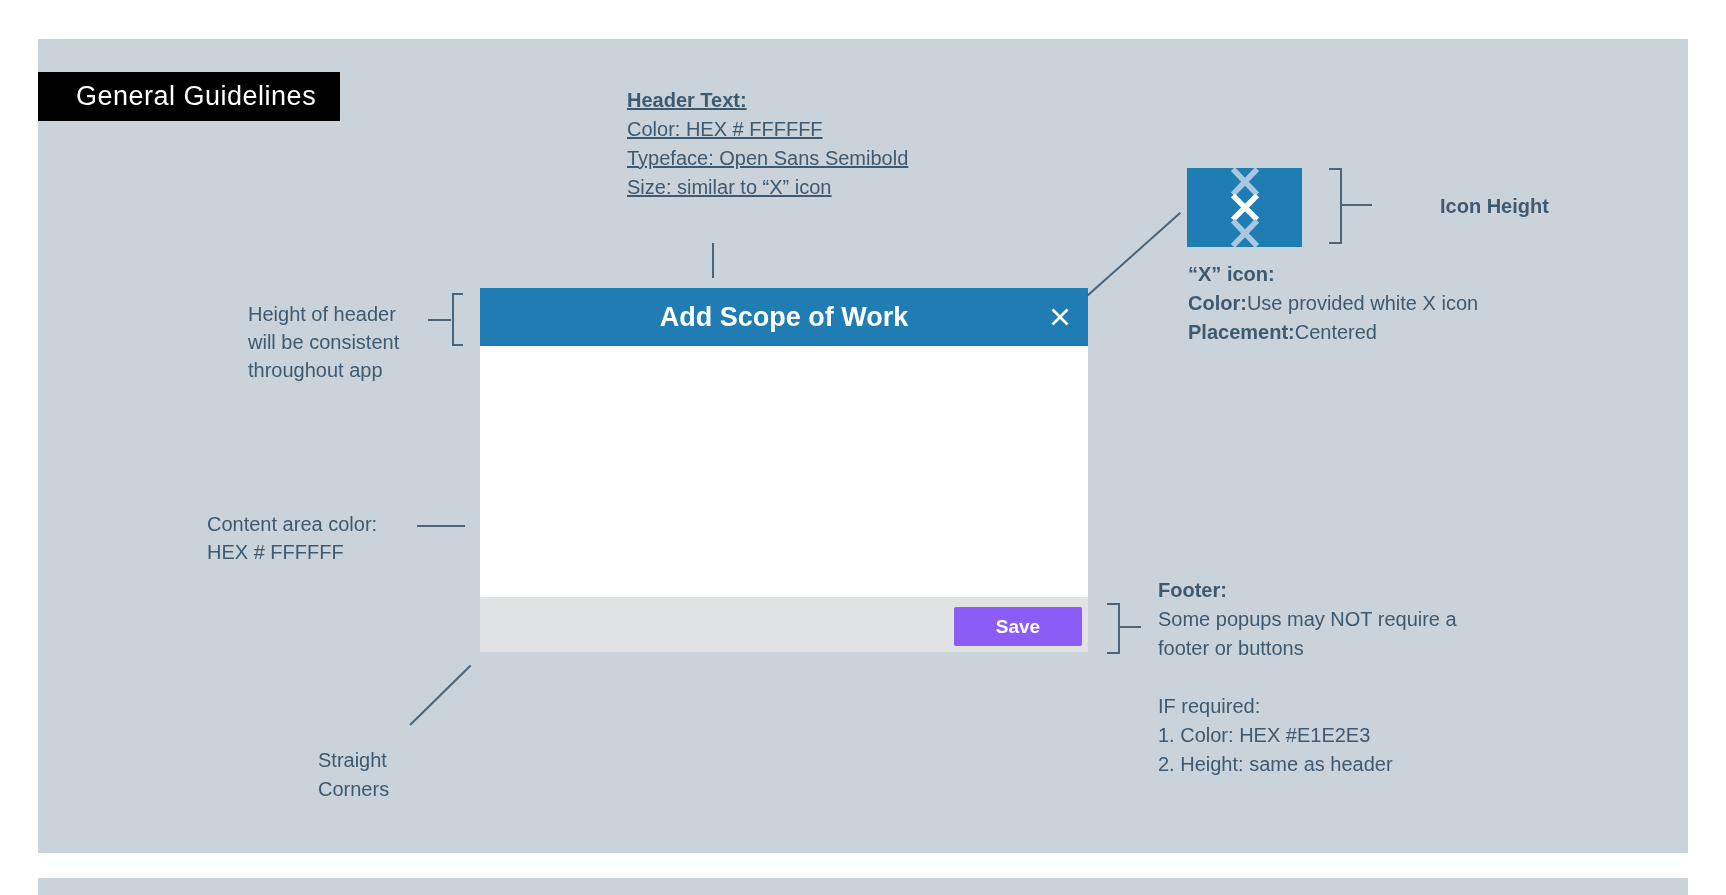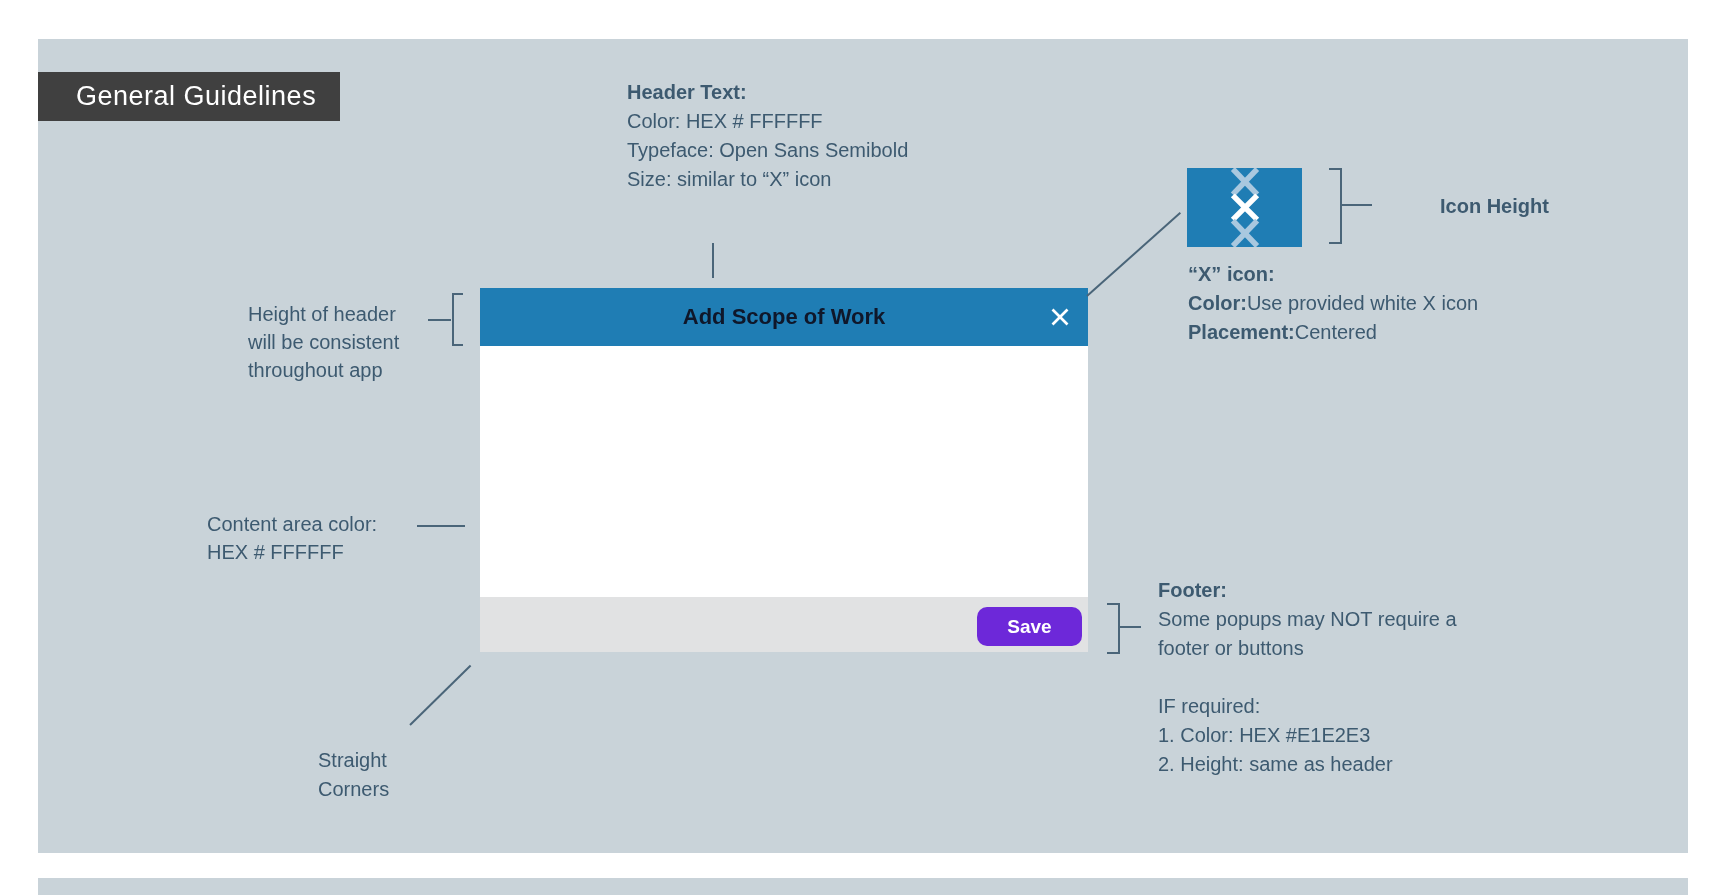--- a/index.html
+++ b/index.html
@@ -5,62 +5,62 @@
   html, body { margin: 0; padding: 0; background: #ffffff; }
   body { width: 1726px; height: 895px; overflow: hidden;
          font-family: "Liberation Sans", sans-serif; }
   .stage { position: relative; width: 1726px; height: 895px; background: #ffffff; }
 
   .panel { position: absolute; background: #c9d3d9; }
   .panel-main { left: 38px; top: 39px; width: 1650px; height: 814px; }
   .panel-strip { left: 38px; top: 878px; width: 1650px; height: 17px; }
 
   .title-bar { position: absolute; left: 38px; top: 72px; width: 302px; height: 49px;
-               background: #404040; color: #ffffff; font-size: 27px; font-weight: 400;
+               background: #000000; color: #ffffff; font-size: 27px; font-weight: 400;
                line-height: 49px; padding-left: 38px; box-sizing: border-box;
                letter-spacing: 0.5px; }
 
   .annot { position: absolute; color: #3d5a70; font-size: 20px; line-height: 29px; }
   .annot .b { font-weight: 700; }
   .annot .lbl { font-weight: 700; }
   .lh28 { line-height: 28px; }
 
   .line-el { position: absolute; background: #4a6579; }
   .diag { height: 2px; transform-origin: left center; }
 
   
   .modal { position: absolute; left: 480px; top: 288px; width: 608px; height: 364px; }
   .modal-header { position: relative; height: 58px; background: #1f7db4; }
-  .modal-title { text-align: center; line-height: 58px; color: #0f172a;
-                 font-size: 22px; font-weight: 600; }
+  .modal-title { text-align: center; line-height: 58px; color: #ffffff;
+                 font-size: 27px; font-weight: 600; }
   .close-btn { position: absolute; right: 18px; top: 19px; width: 20px; height: 20px;
                cursor: pointer; }
   .modal-content { height: 251px; background: #ffffff; }
   .modal-footer { position: relative; height: 55px; background: #e1e2e3; }
-  .save-btn { position: absolute; right: 6px; top: 10px; width: 105px; height: 39px;
-              background: #6d28d9; color: #ffffff; border: none; border-radius: 10px;
+  .save-btn { position: absolute; right: 6px; top: 10px; width: 128px; height: 39px;
+              background: #8b5cf6; color: #ffffff; border: none; border-radius: 2px;
               font-family: "Liberation Sans", sans-serif;
               font-size: 19px; font-weight: 600; cursor: pointer; }
 
   .icon-sample { position: absolute; left: 1187px; top: 168px; width: 115px; height: 79px;
                  background: #1f7db4; display: flex; align-items: center; justify-content: center; }
 </style>
 </head>
 <body>
 
 <div class="stage">
 
   <div class="panel panel-main"></div>
   <div class="panel panel-strip"></div>
 
   <div class="title-bar">
     <span>General Guidelines</span>
   </div>
 
-  <div class="annot" style="left:627px; top:78px;">
+  <div class="annot" style="left:627px; top:86px;text-decoration:underline;">
     <div class="b">Header Text:</div>
     <div>Color: HEX # FFFFFF</div>
     <div>Typeface: Open Sans Semibold</div>
     <div>Size: similar to “X” icon</div>
   </div>
   <div class="line-el" style="left:712px; top:243px; width:2px; height:35px;"></div>
 
   <div class="modal">
     <div class="modal-header">
       <div class="modal-title">Add Scope of Work</div>

